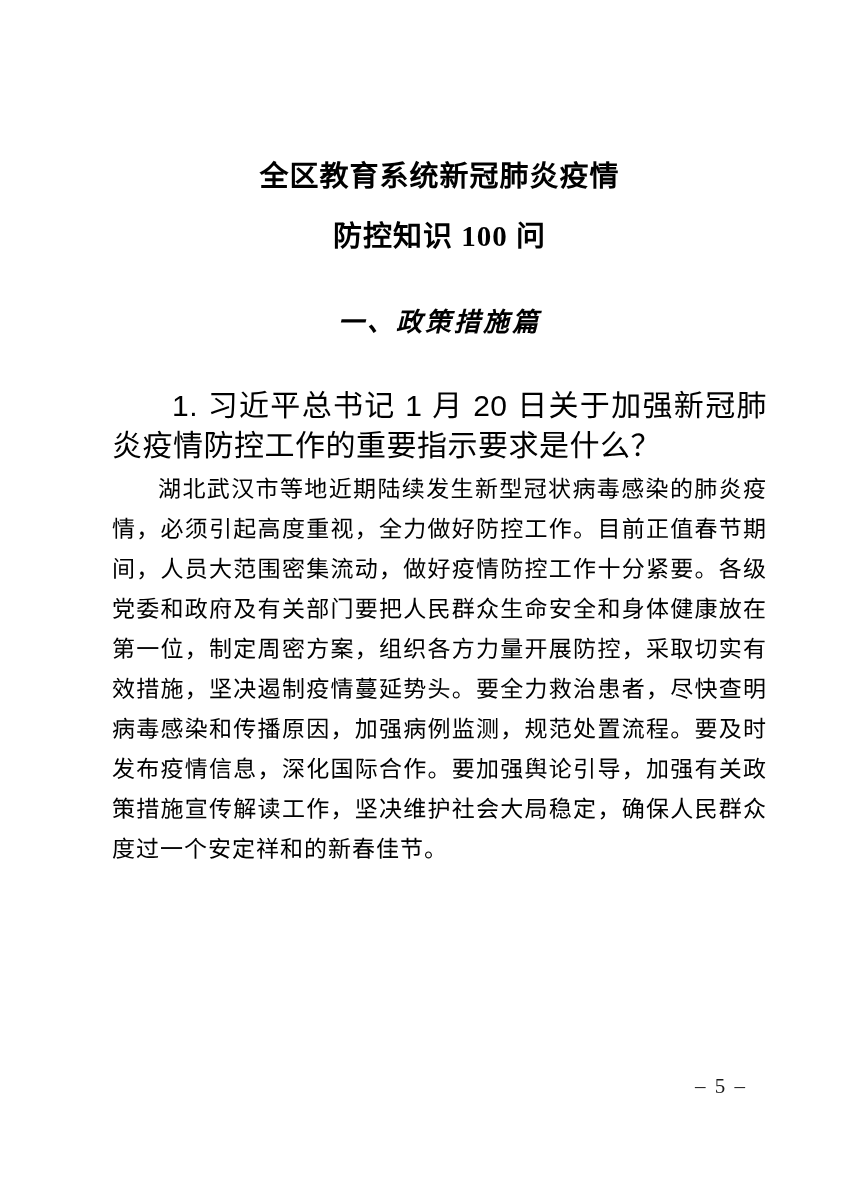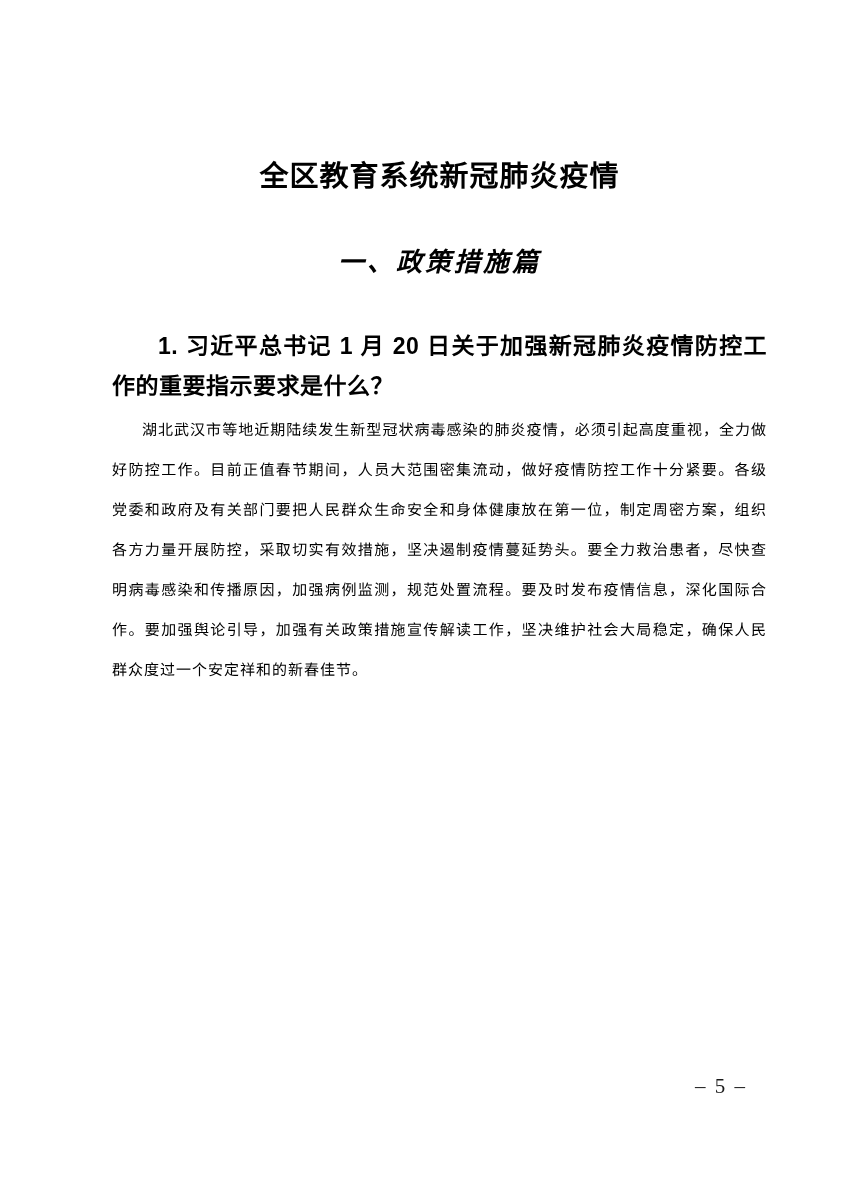--- a/index.html
+++ b/index.html
@@ -36,33 +36,33 @@
     font-family: "Liberation Sans", "DejaVu Sans", sans-serif;
     font-weight: bold;
     font-size: 26px;
     line-height: 36px;
     letter-spacing: 3px;
     font-style: italic;
   }
   .qa-block { }
   .question-heading {
     font-family: "Liberation Sans", "DejaVu Sans", sans-serif;
-    font-weight: bold;
-    font-size: 23px;
+    font-weight: normal;
+    font-size: 30px;
     line-height: 40px;
     text-indent: 2em;
     text-align: justify;
     text-align-last: left;
     letter-spacing: 0.5px;
   }
   .question-1 { margin-top: 46px; }
   .answer-paragraph {
     margin-top: 4px;
     font-family: "Liberation Serif", "DejaVu Serif", serif;
-    font-size: 15px;
+    font-size: 23px;
     line-height: 40px;
     text-indent: 2em;
     text-align: justify;
     text-align-last: left;
     letter-spacing: 1px;
   }
   .page-footer {
     position: absolute;
     top: 1074px;
     right: 103px;
@@ -72,20 +72,21 @@
     color: #1a1a1a;
   }
 </style>
 </head>
 <body>
 
 <div class="page">
 
   <h1 class="doc-title">
     <div>全区教育系统新冠肺炎疫情</div>
+    <div>防控知识 100 问</div>
   </h1>
 
   <h2 class="section-heading">一、政策措施篇</h2>
 
   <div class="qa-block">
     <p class="question-heading question-1">1. 习近平总书记 1 月 20 日关于加强新冠肺炎疫情防控工作的重要指示要求是什么？</p>
     <p class="answer-paragraph">湖北武汉市等地近期陆续发生新型冠状病毒感染的肺炎疫情，必须引起高度重视，全力做好防控工作。目前正值春节期间，人员大范围密集流动，做好疫情防控工作十分紧要。各级党委和政府及有关部门要把人民群众生命安全和身体健康放在第一位，制定周密方案，组织各方力量开展防控，采取切实有效措施，坚决遏制疫情蔓延势头。要全力救治患者，尽快查明病毒感染和传播原因，加强病例监测，规范处置流程。要及时发布疫情信息，深化国际合作。要加强舆论引导，加强有关政策措施宣传解读工作，坚决维护社会大局稳定，确保人民群众度过一个安定祥和的新春佳节。</p>
   </div>
 
 

